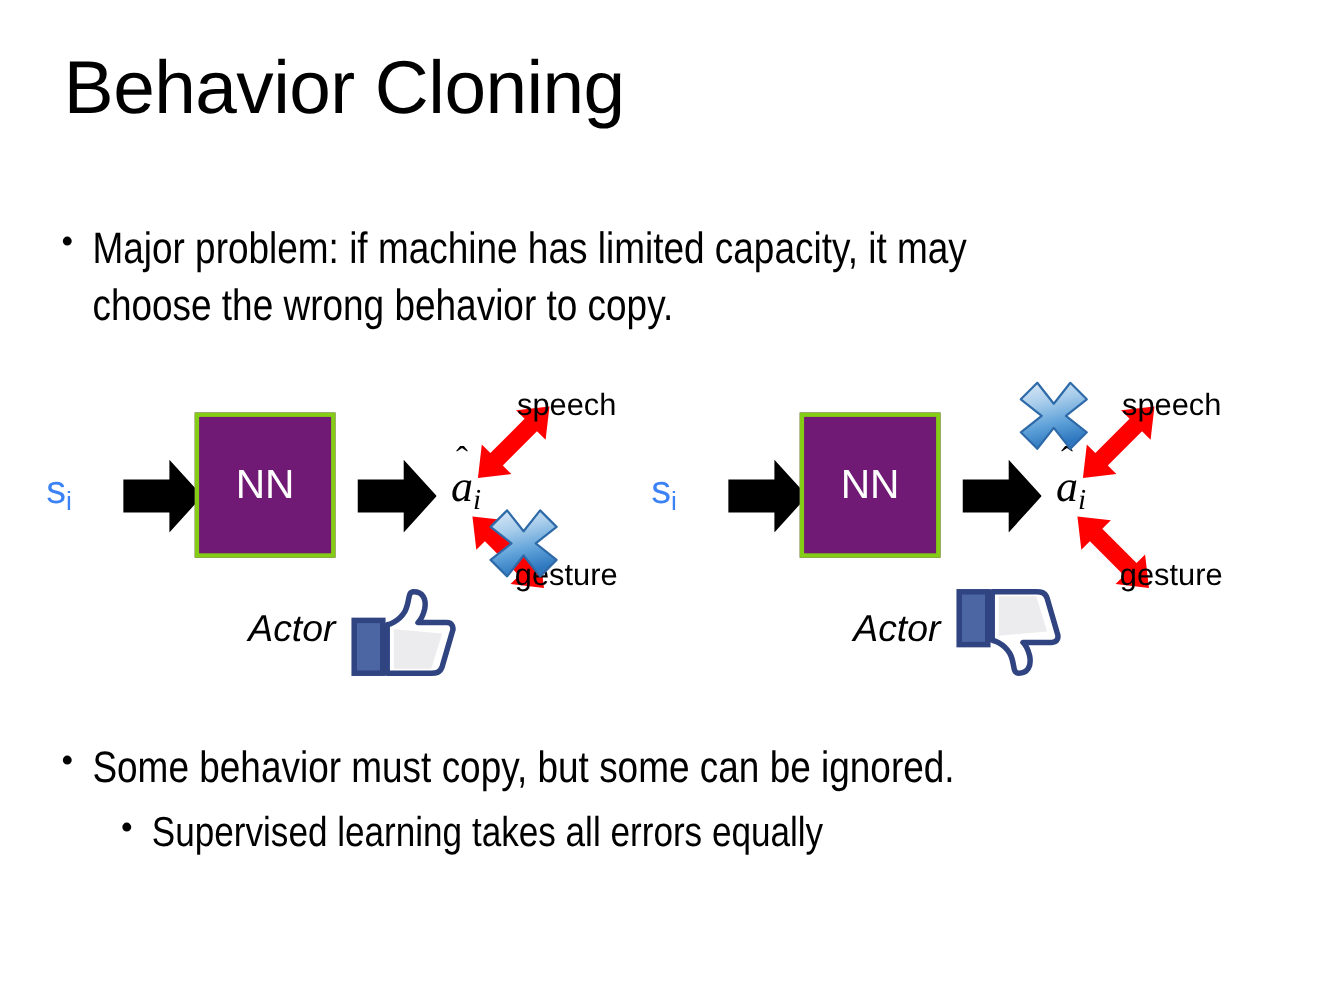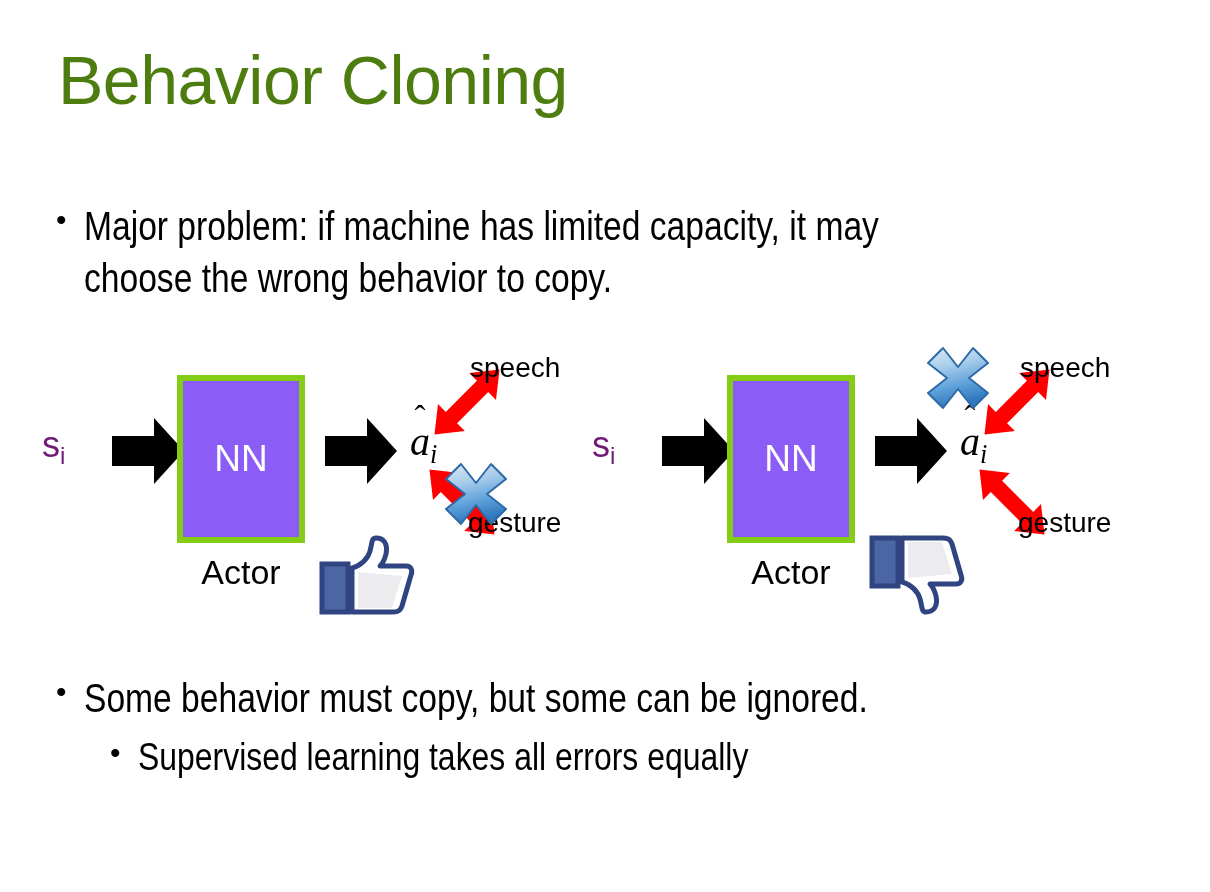--- a/index.html
+++ b/index.html
@@ -18,21 +18,21 @@
 
   
   #slide-title {
     position: absolute;
     left: 58px;
     top: 46px;
     font-family: "Liberation Sans", sans-serif;
     font-size: 68px;
     font-weight: 300;
     letter-spacing: -0.5px;
-    color: #4d7c0f;
+    color: #000000;
     white-space: nowrap;
     line-height: 1.0;
   }
 
   
   .bullet-block {
     position: absolute;
     font-family: "Liberation Sans Narrow", "Liberation Sans", sans-serif;
     color: #000000;
   }
@@ -85,64 +85,65 @@
   }
   #diagram-1 { left: 20px; }
   #diagram-2 { left: 570px; }
 
   .state-label {
     position: absolute;
     left: 22px;
     top: 84px;
     font-size: 36px;
     font-family: "Liberation Sans", sans-serif;
-    color: #701a75;
+    color: #3b82f6;
   }
   .state-label .sub {
     font-size: 24px;
     vertical-align: -0.28em;
   }
 
   .block-arrow {
     position: absolute;
     width: 72px;
     height: 66px;
   }
   #arrow-in-1, #arrow-in-2 { left: 92px; top: 78px; }
   #arrow-out-1, #arrow-out-2 { left: 305px; top: 78px; }
 
   .nn-box {
     position: absolute;
     left: 157px;
     top: 35px;
     width: 128px;
-    height: 168px;
-    background: #8b5cf6;
-    border: 6px solid #84cc16;
+    height: 132px;
+    background: #701a75;
+    border: 4px solid #84cc16;
     box-sizing: border-box;
   }
   .nn-box .nn-label {
     position: absolute;
     left: 0; right: 0;
     top: 50%;
     transform: translateY(-50%);
     text-align: center;
     color: #ffffff;
     font-size: 37px;
     font-family: "Liberation Sans", sans-serif;
   }
   .actor-label {
     position: absolute;
     left: 157px;
     top: 213px;
     width: 128px;
-    text-align: center;
+    text-align: right;
     font-size: 34px;
     font-family: "Liberation Sans", sans-serif;
     color: #000000;
+    font-style: italic;
   }
 
   .action-label {
     position: absolute;
     left: 390px;
     top: 82px;
     font-family: "Liberation Serif", serif;
     font-style: italic;
     font-size: 40px;
     color: #000000;

